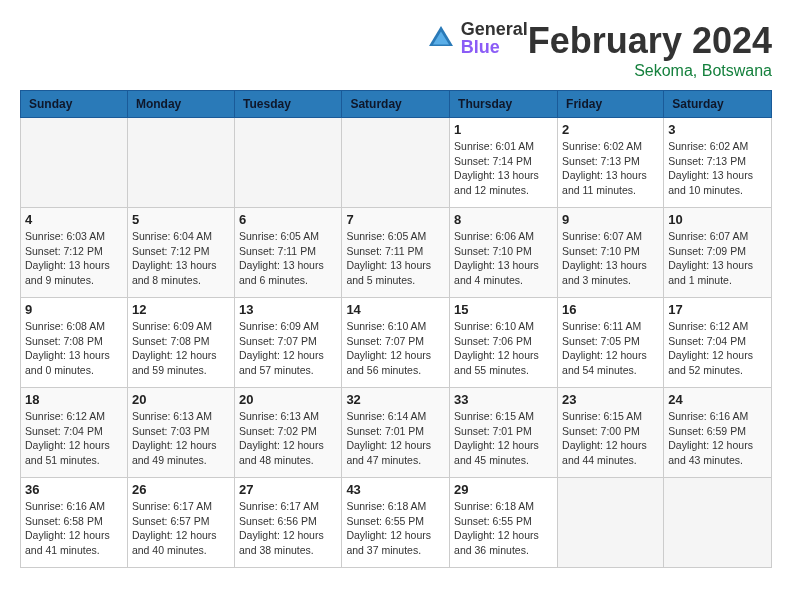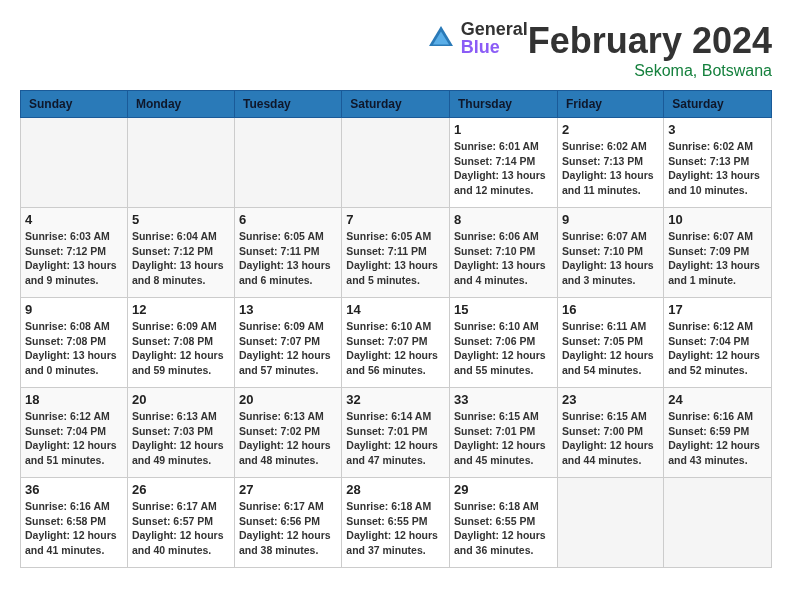--- a/index.html
+++ b/index.html
@@ -81,21 +81,20 @@
     .day-num {
       font-weight: bold;
       font-size: 13px;
       margin-bottom: 2px;
       color: #222;
     }
     .day-info {
       font-size: 10.5px;
       color: #333;
       line-height: 1.4;
-      font-weight: bold;
     }
     td.empty {
       background: #f5f5f5;
     }
   </style>
 </head>
 <body>
 
 <div class="header">
   <div class="logo">
@@ -242,21 +241,21 @@
         </td>
         <td>
           <div class="day-num">26</div>
           <div class="day-info">Sunrise: 6:17 AM<br>Sunset: 6:57 PM<br>Daylight: 12 hours<br>and 40 minutes.</div>
         </td>
         <td>
           <div class="day-num">27</div>
           <div class="day-info">Sunrise: 6:17 AM<br>Sunset: 6:56 PM<br>Daylight: 12 hours<br>and 38 minutes.</div>
         </td>
         <td>
-          <div class="day-num">28</div>
+          <div class="day-num">43</div>
           <div class="day-info">Sunrise: 6:18 AM<br>Sunset: 6:55 PM<br>Daylight: 12 hours<br>and 37 minutes.</div>
         </td>
         <td>
           <div class="day-num">29</div>
           <div class="day-info">Sunrise: 6:18 AM<br>Sunset: 6:55 PM<br>Daylight: 12 hours<br>and 36 minutes.</div>
         </td>
         <td class="empty"></td>
         <td class="empty"></td>
       </tr>
     </tbody>

